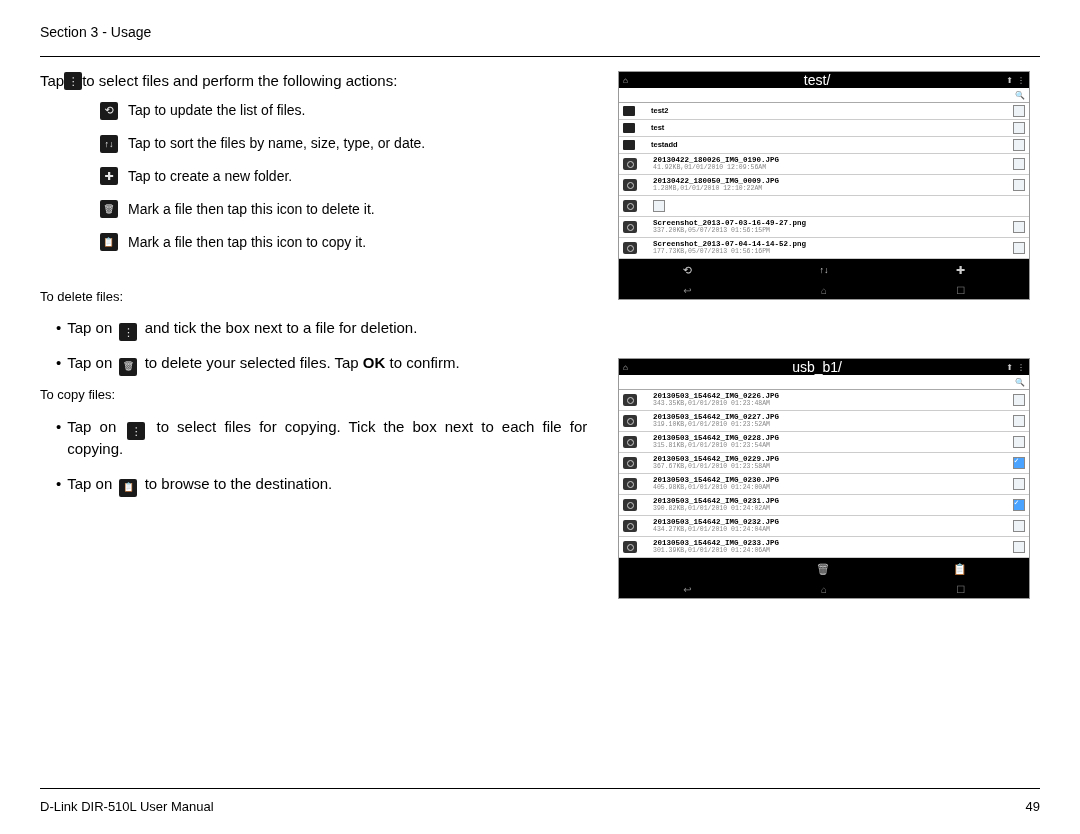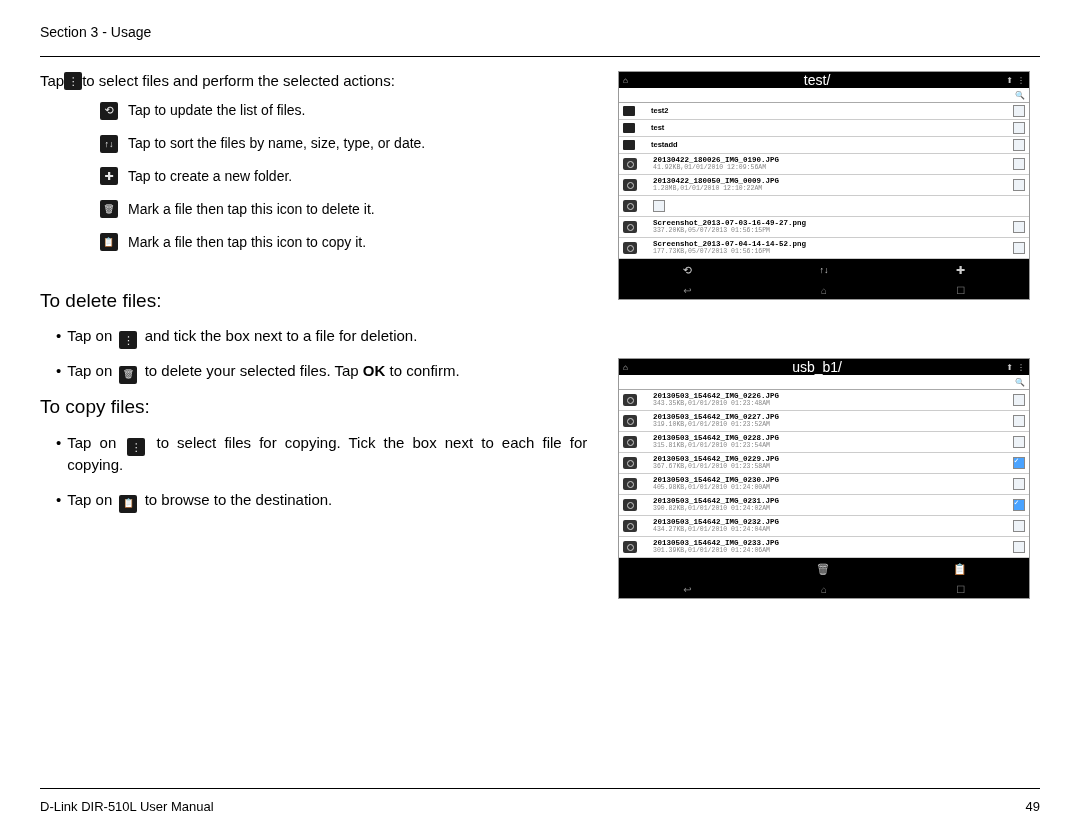--- a/index.html
+++ b/index.html
@@ -60,21 +60,21 @@
     margin: 10px 0 0 60px;
   }
   .action-row {
     display: flex;
     align-items: center;
     gap: 10px;
     margin-bottom: 14px;
     font-size: 14px;
   }
   .section-block { margin-top: 36px; }
-  .section-title { font-size: 19px; margin-bottom: 12px; }
+  .section-title { font-size: 13px; margin-bottom: 12px; }
   .bullet-row {
     display: flex;
     gap: 6px;
     margin: 0 0 12px 16px;
     font-size: 15px;
     line-height: 1.5;
     align-items: flex-start;
   }
   .bullet-dot { flex: 0 0 auto; }
   .inline-flow { display: inline; }
@@ -162,21 +162,21 @@
 
   <div class="content">
 
     <div class="left-col">
 
       <div class="intro-line">
         <span>Tap</span>
         <span class="icon-box">
             <span class="gl">⋮</span>
           </span>
-        <span>to select files and perform the selected actions:</span>
+        <span>to select files and perform the following actions:</span>
       </div>
 
       <div class="action-list">
         <div class="action-row">
           <span class="icon-box">
               <span class="gl">⟲</span>
             </span>
           <span>Tap to update the list of files.</span>
         </div>
         <div class="action-row">

